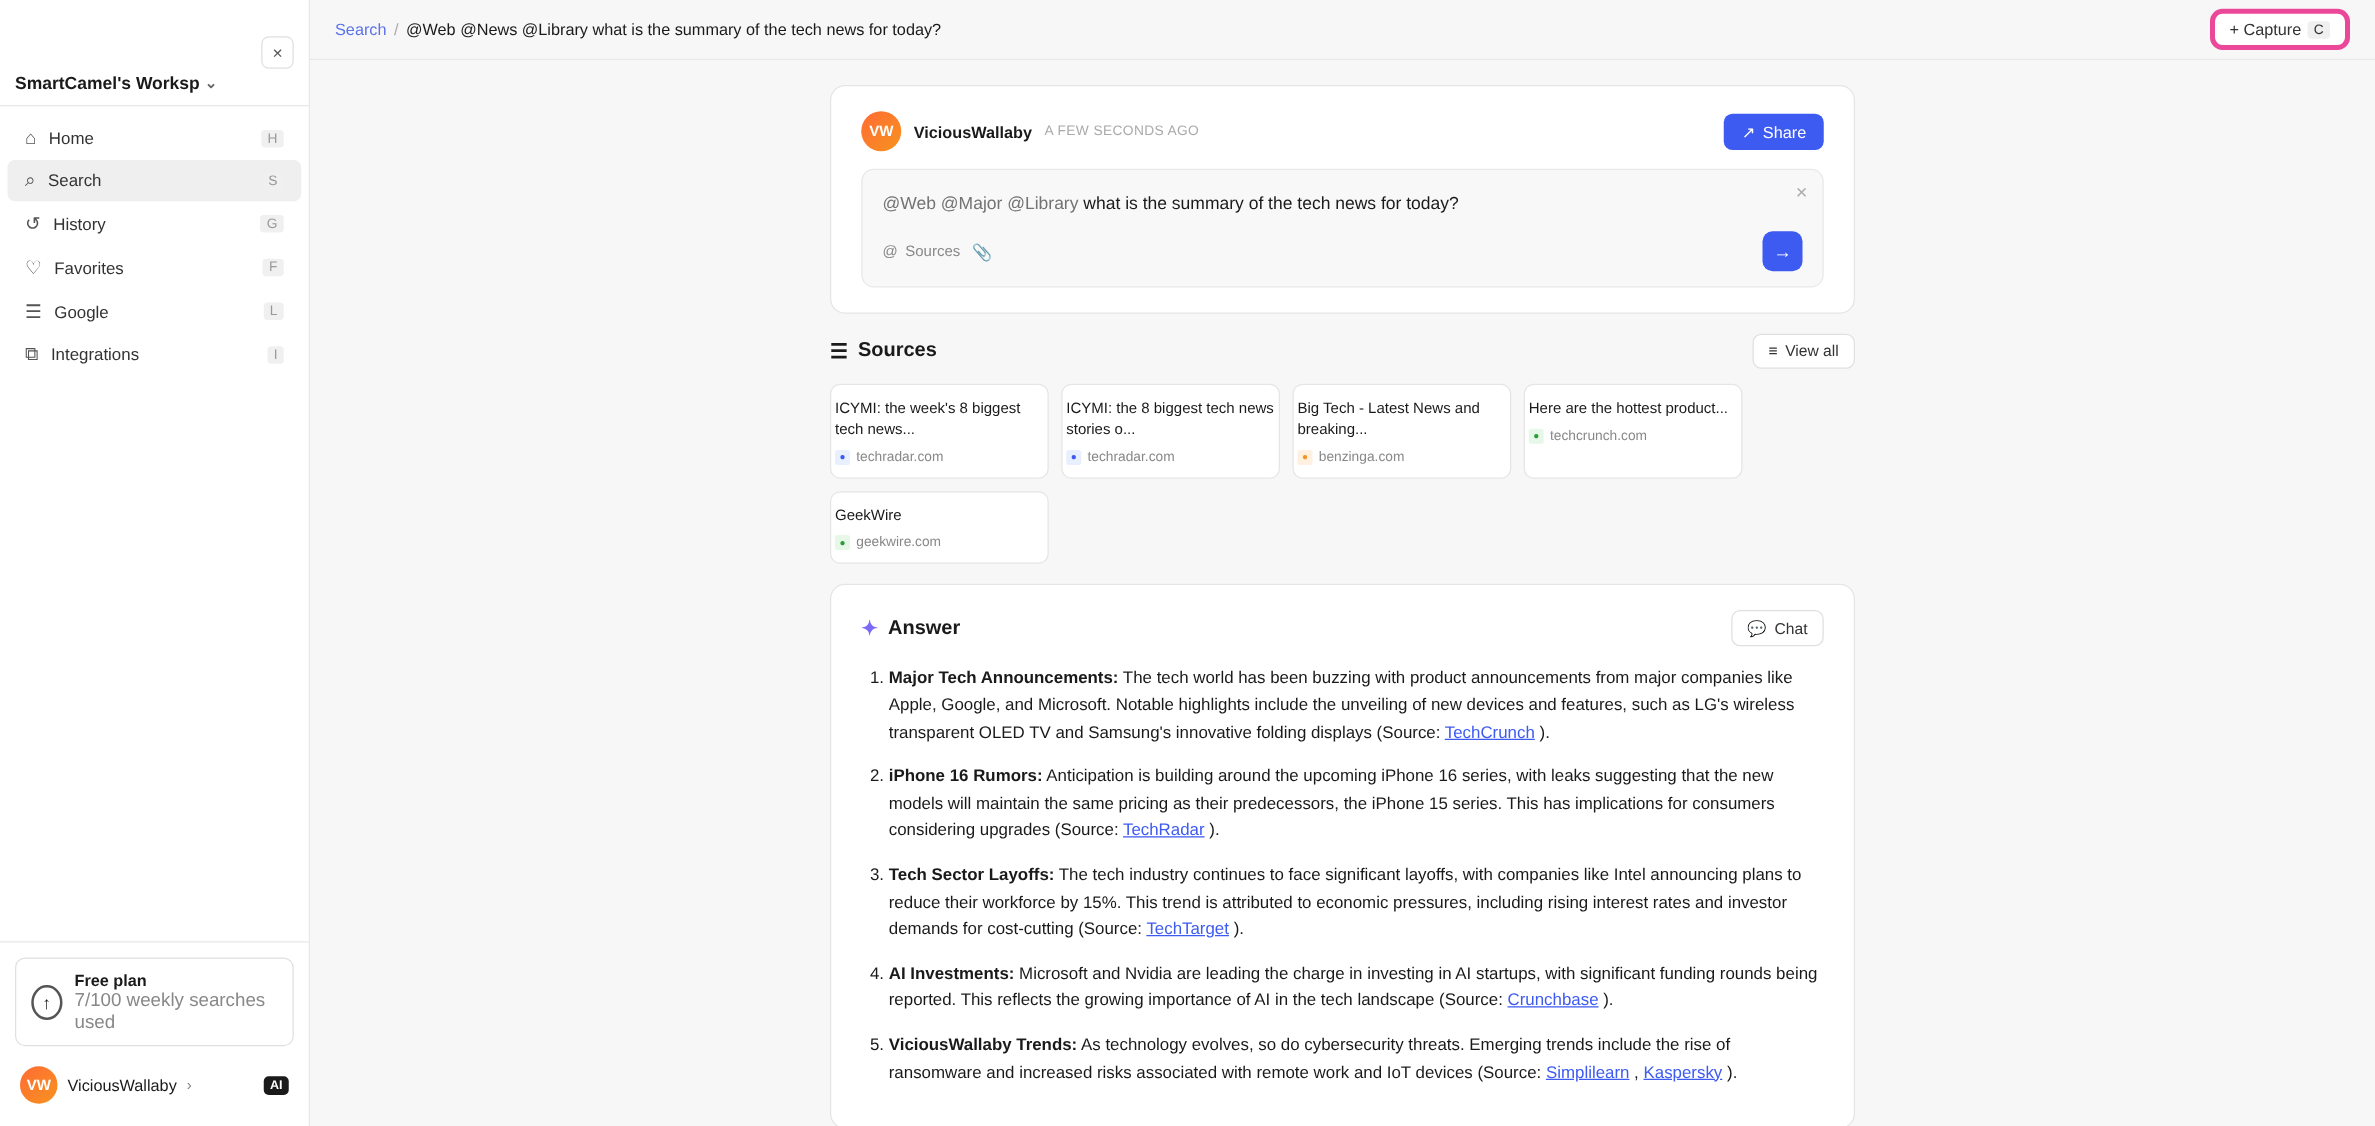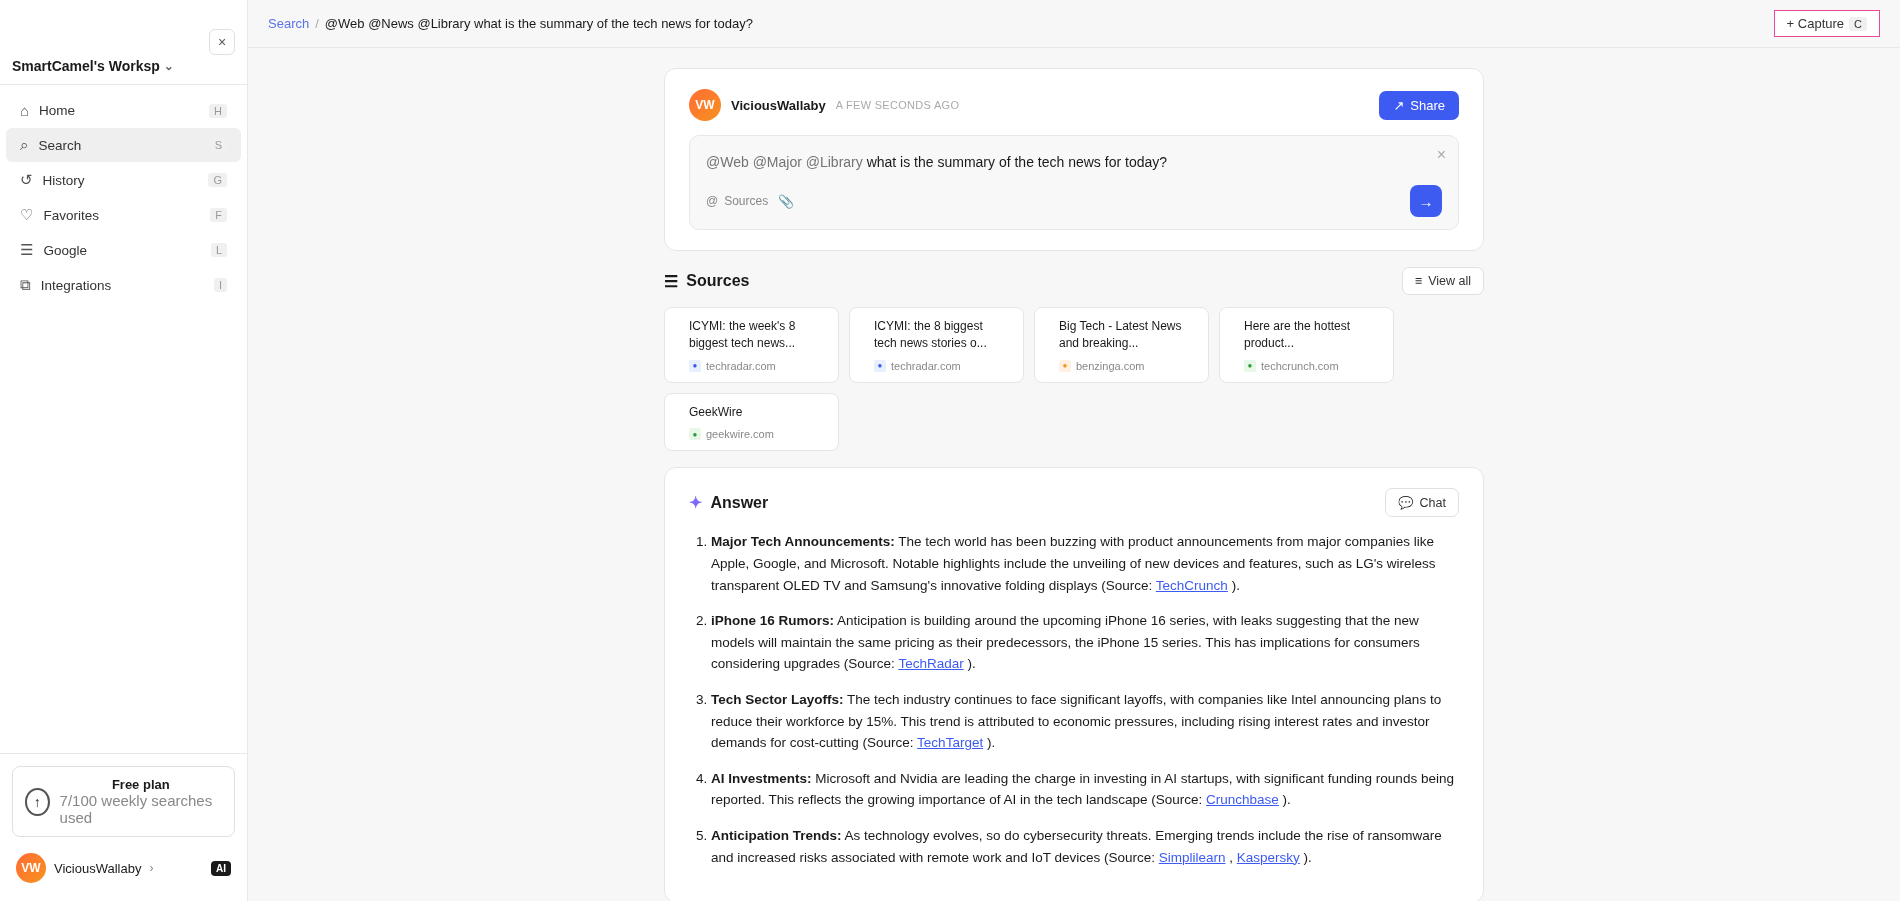--- a/index.html
+++ b/index.html
@@ -93,21 +93,21 @@
     .plan-icon {
       width: 28px;
       height: 28px;
       border-radius: 50%;
       border: 2px solid #555;
       display: flex;
       align-items: center;
       justify-content: center;
       font-size: 14px;
     }
-    .plan-info .plan-name { font-size: 13px; font-weight: 600; text-align: center; }
+    .plan-info .plan-name { font-size: 13px; font-weight: 600; }
     .plan-info .plan-usage { font-size: 15px; color: #888; }
     .user-row {
       display: flex;
       align-items: center;
       justify-content: space-between;
       padding: 6px 4px;
       cursor: pointer;
     }
     .user-left { display: flex; align-items: center; gap: 8px; }
     .avatar {
@@ -158,23 +158,23 @@
       gap: 6px;
       font-size: 13px;
     }
     .breadcrumb-search { color: #5b73e8; font-weight: 500; cursor: pointer; }
     .breadcrumb-sep { color: #aaa; }
     .breadcrumb-query { color: #1a1a1a; }
     .capture-btn {
       display: flex;
       align-items: flex-end;
       gap: 5px;
-      border: 1px solid #ec4899;
-      background: #fff;
-      border-radius: 0;
+      border: 4px solid #ec4899;
+      background: #fff;
+      border-radius: 10px;
       padding: 5px 12px;
       font-size: 13px;
       cursor: pointer;
       color: #333;
     }
     .capture-shortcut {
       background: #f0f0f0;
       border-radius: 3px;
       padding: 1px 5px;
       font-size: 11px;
@@ -323,21 +323,21 @@
     
     .sources-grid {
       display: flex;
       gap: 10px;
       flex-wrap: wrap;
     }
     .source-card {
       background: #fff;
       border: 1px solid #e5e5e5;
       border-radius: 8px;
-      padding: 10px 24px;
+      padding: 10px 3px;
       width: 175px;
       cursor: pointer;
       flex-shrink: 0;
     }
     .source-title {
       font-size: 12px;
       color: #1a1a1a;
       margin-bottom: 8px;
       line-height: 1.4;
       display: -webkit-box;
@@ -652,21 +652,21 @@
           <span class="source-link">TechTarget</span>
           <span>).</span>
         </li>
         <li>
           <span class="item-title">AI Investments:</span>
           <span> Microsoft and Nvidia are leading the charge in investing in AI startups, with significant funding rounds being reported. This reflects the growing importance of AI in the tech landscape (Source: </span>
           <span class="source-link">Crunchbase</span>
           <span>).</span>
         </li>
         <li>
-          <span class="item-title">Anticipation Trends:</span>
+          <span class="item-title">ViciousWallaby Trends:</span>
           <span> As technology evolves, so do cybersecurity threats. Emerging trends include the rise of ransomware and increased risks associated with remote work and IoT devices (Source: </span>
           <span class="source-link">Simplilearn</span>
           <span>, </span>
           <span class="source-link">Kaspersky</span>
           <span>).</span>
         </li>
       </ol>
     </div>
 
   </div>

